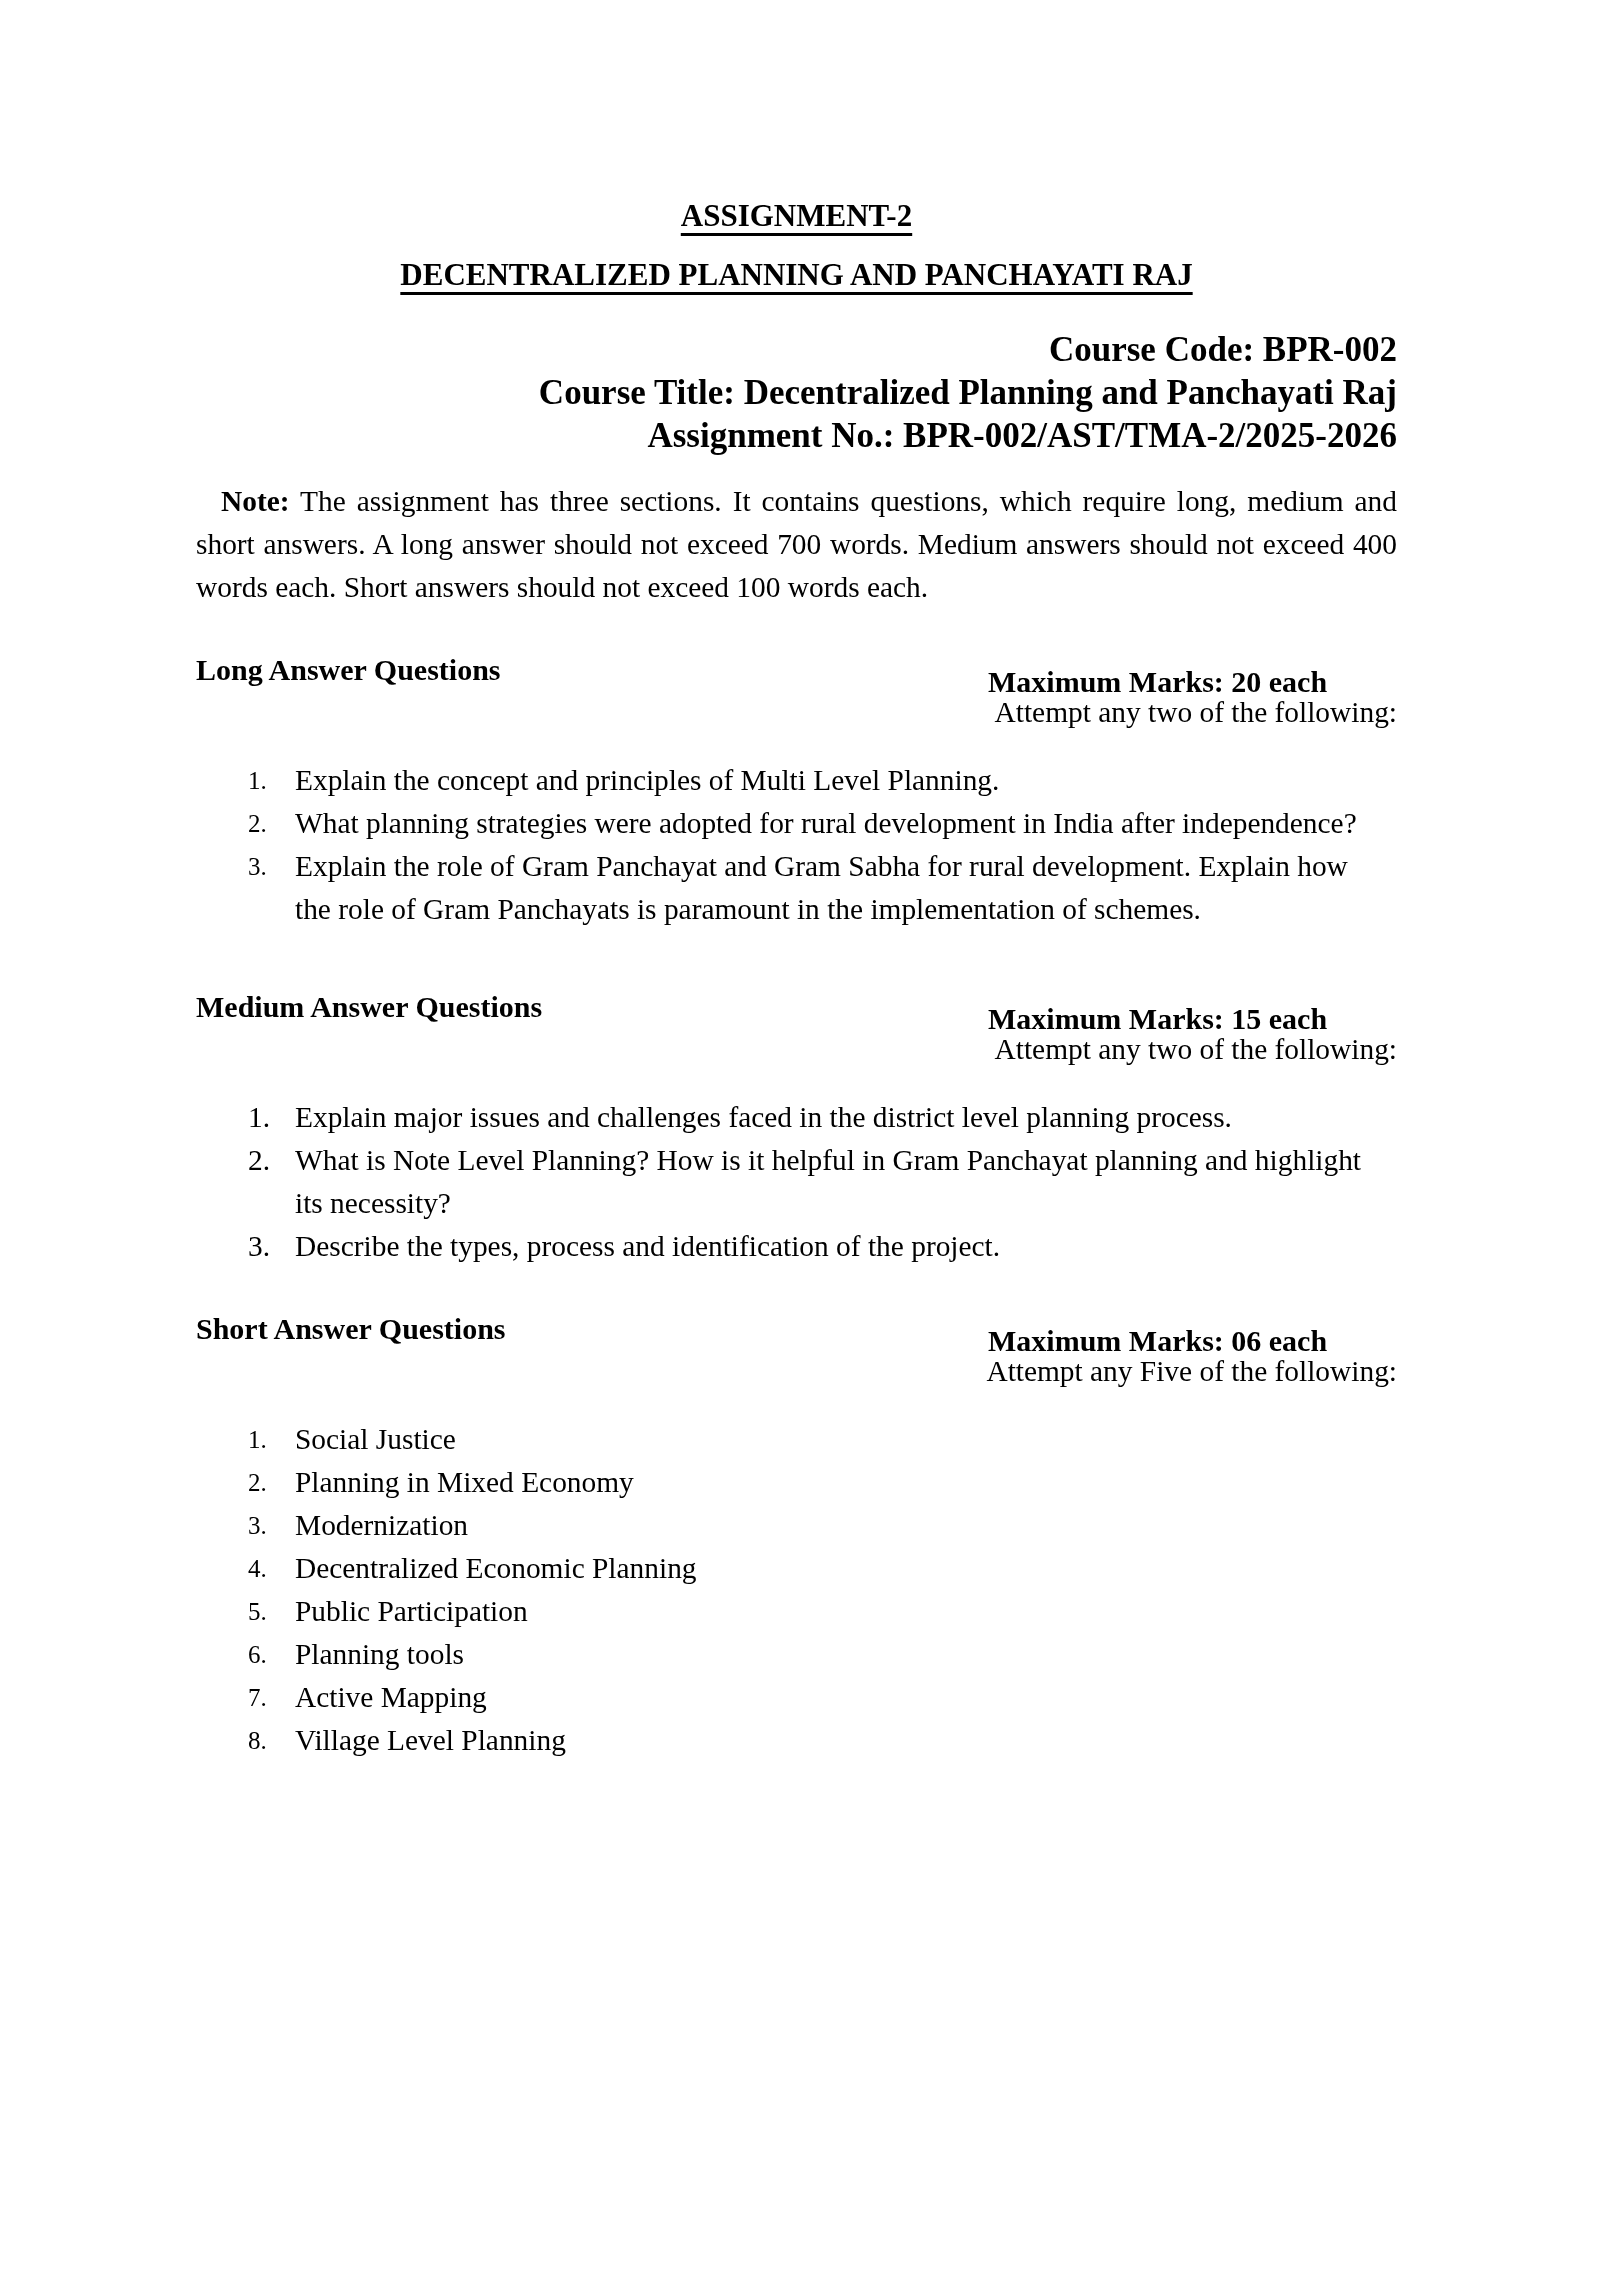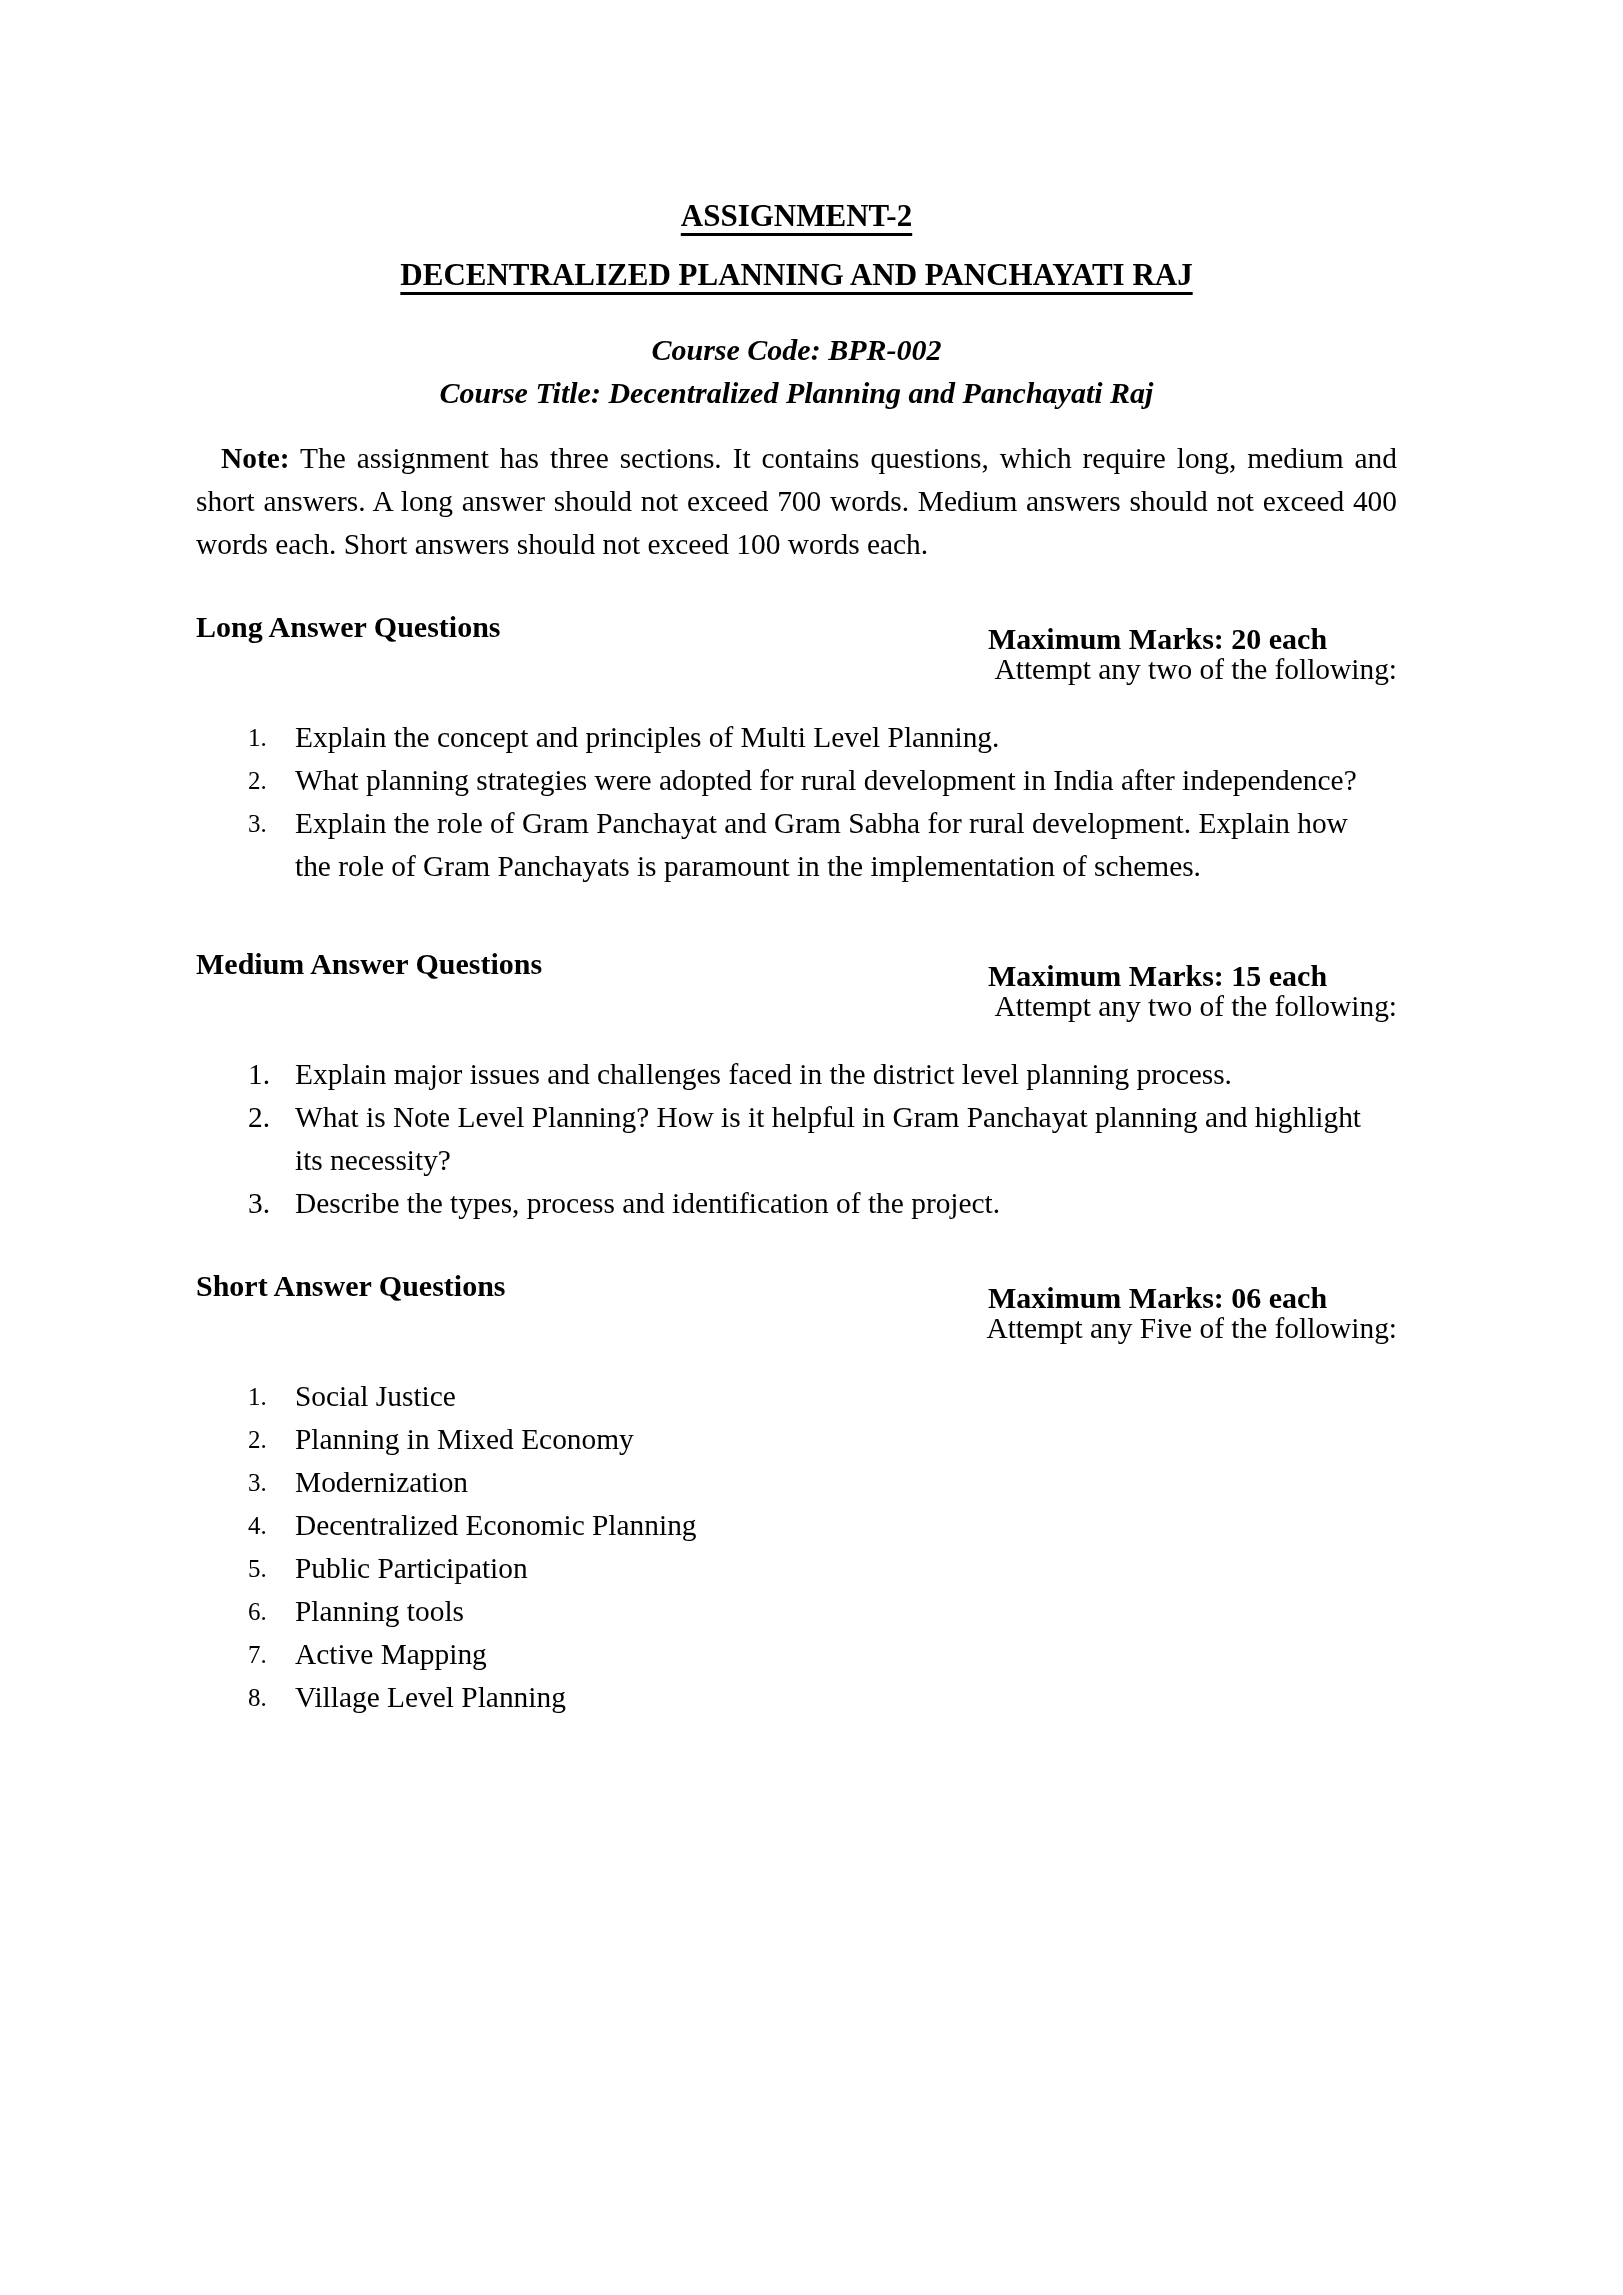--- a/index.html
+++ b/index.html
@@ -34,25 +34,24 @@
     margin: 0 0 34px 0;
     text-align: center;
     font-size: 31px;
     font-weight: bold;
     line-height: 39px;
     text-decoration: underline;
     text-decoration-thickness: 3.3px;
     text-underline-offset: 6.5px;
   }
   .course-info {
-    text-align: center;
-    font-weight: bold;
-    font-size: 30px;
+    text-align: right;
+    font-weight: bold;
+    font-size: 35px;
     line-height: 43px;
-    font-style: italic;
   }
   .note {
     margin: 23.6px 0 0 0;
     text-align: justify;
   }
   .note-label {
     font-weight: bold;
     margin-left: 25px;
   }
   .section-header {
@@ -102,20 +101,21 @@
 <body>
 
 <div class="page">
 
   <h1 class="title">ASSIGNMENT-2</h1>
   <h2 class="subtitle">DECENTRALIZED PLANNING AND PANCHAYATI RAJ</h2>
 
   <div class="course-info">
     <div>Course Code: BPR-002</div>
     <div>Course Title: Decentralized Planning and Panchayati Raj</div>
+    <div>Assignment No.: BPR-002/AST/TMA-2/2025-2026</div>
   </div>
 
   <p class="note">
     <span class="note-label">Note:</span>
     <span>The assignment has three sections. It contains questions, which require long, medium and short answers. A long answer should not exceed 700 words. Medium answers should not exceed 400 words each. Short answers should not exceed 100 words each.</span>
   </p>
 
   <div class="section-header">
     <span>Long Answer Questions</span>
     <span class="section-marks">Maximum Marks: 20 each</span>

